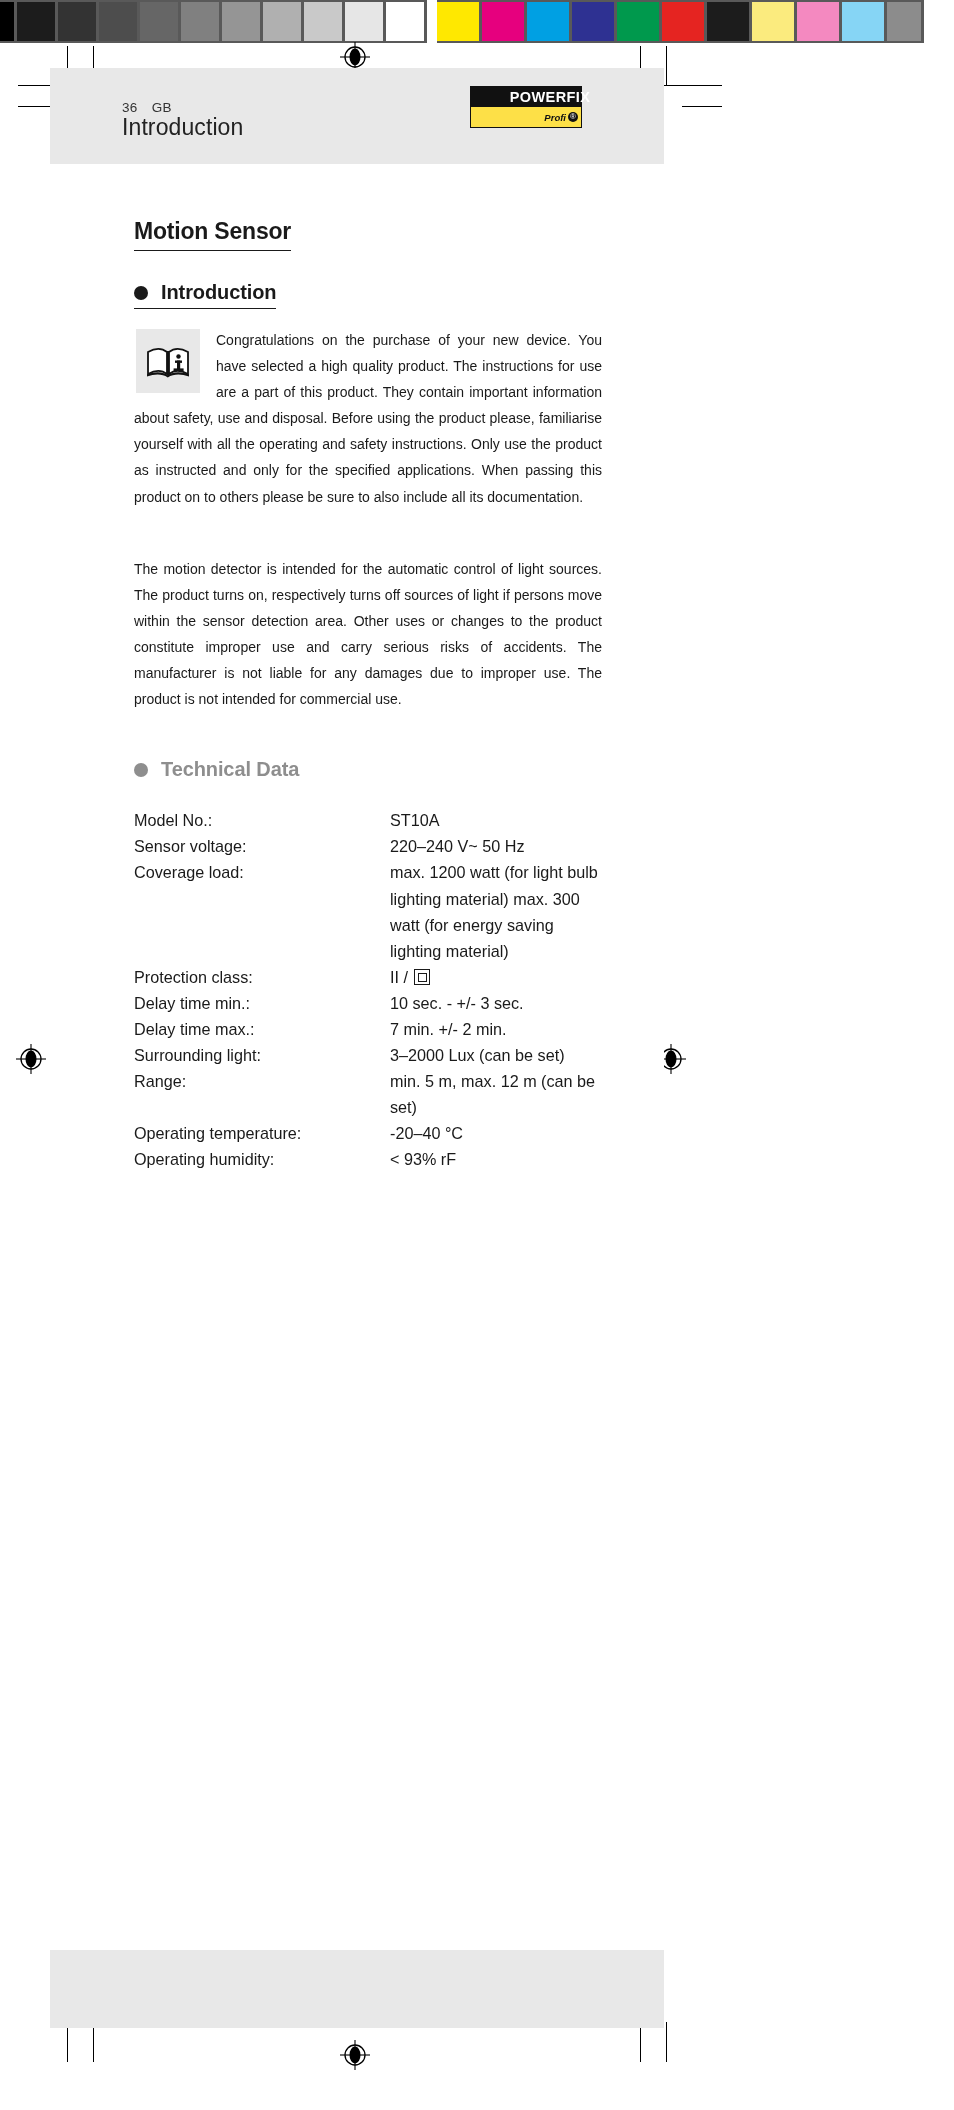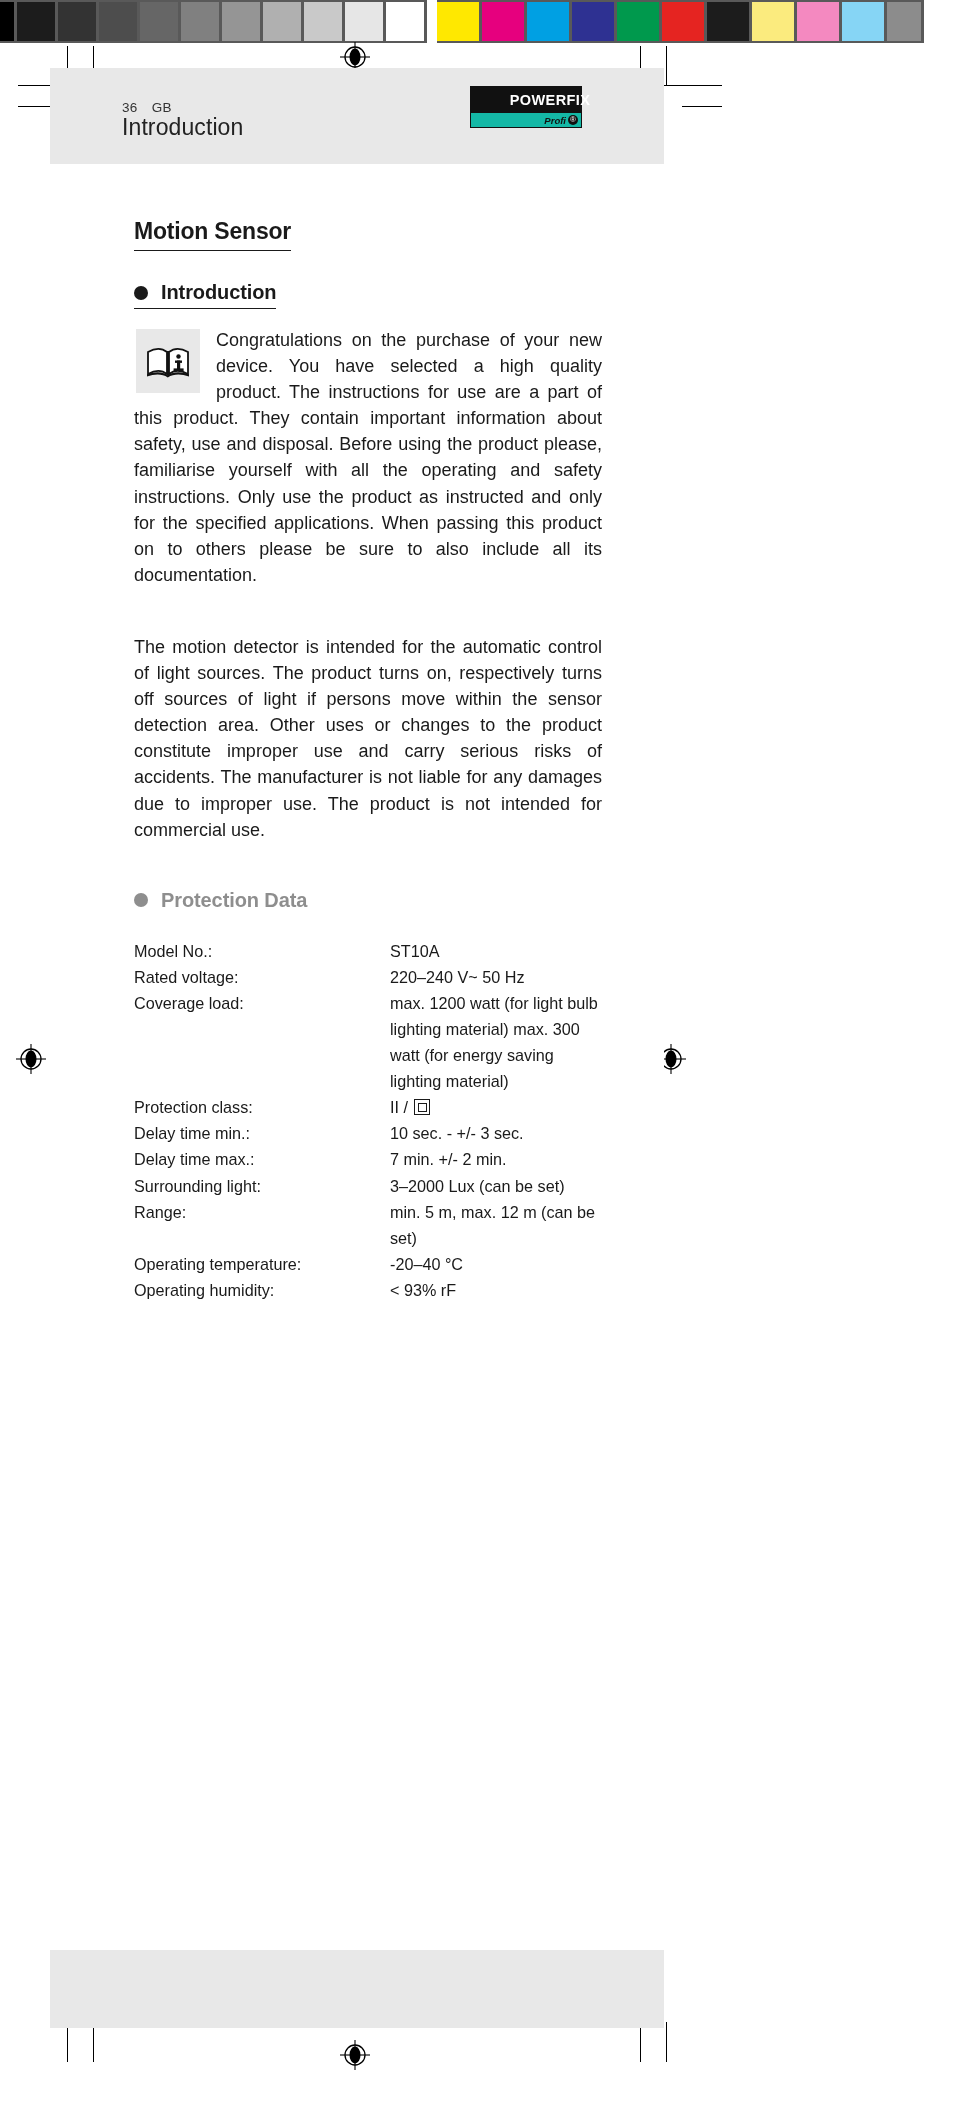--- a/index.html
+++ b/index.html
@@ -52,21 +52,21 @@
     display:flex; align-items:center; gap:13px;
     padding-bottom:4px;
   }
   .sec-head.underlined { border-bottom:1.1px solid #1a1a1a; display:inline-flex; }
   .bullet { width:14px; height:14px; border-radius:50%; background:#1a1a1a; flex:0 0 auto; }
   .bullet.gray { background:#8e8e8e; }
   .sec-title { font-size:20px; font-weight:700; color:#1a1a1a; letter-spacing:-0.1px; }
   .sec-title.gray { color:#8e8e8e; }
 
   .para {
-    font-size:18px; line-height:26.1px; color:#1a1a1a;
+    font-size:14px; line-height:26.1px; color:#1a1a1a;
     text-align:left; margin-top:18px;
     hyphens:none;
   }
   .para.justify { text-align:justify; }
 
   
   .book-icon {
     float:left; width:64px; height:64px; background:#e8e8e8;
     margin:2px 16px 4px 2px;
     display:flex; align-items:center; justify-content:center;
@@ -108,21 +108,21 @@
     border:1.6px solid #111; display:flex; flex-direction:column;
   }
   .logo-top {
     flex:1 1 auto; background:#111; color:#fff;
     display:flex; align-items:center; justify-content:center;
     font-size:14.5px; font-weight:700; letter-spacing:0.4px;
     font-family:"Liberation Sans", sans-serif;
     padding-left:48px;
   }
   .logo-bot {
-    height:14px; background:#14b8a6; display:flex;
+    height:20px; background:#fde047; display:flex;
     align-items:center; justify-content:flex-end; padding-right:3px; gap:2px;
   }
   .logo-bot .pf {
     font-size:9.5px; font-weight:700; color:#111; font-style:italic;
   }
   .logo-bot .mark {
     width:10px; height:10px; border-radius:50%; background:#111;
     display:flex; align-items:center; justify-content:center;
     color:#fff; font-size:8px; line-height:1;
   }
@@ -241,30 +241,30 @@
       </div>
     </div>
 
     <div class="section" style="margin-top:46px;">
       <div class="para justify">The motion detector is intended for the automatic control of light sources. The product turns on, respectively turns off sources of light if persons move within the sensor detection area. Other uses or changes to the product constitute improper use and carry serious risks of accidents. The manufacturer is not liable for any damages due to improper use. The product is not intended for commercial use.</div>
     </div>
 
     <div class="section" style="margin-top:46px;">
       <div class="sec-head">
         <span class="bullet gray"></span>
-        <span class="sec-title gray">Protection Data</span>
+        <span class="sec-title gray">Technical Data</span>
       </div>
       <table class="spec-table">
         <tbody id="spec-body">
             <tr>
               <td class="spec-label">Model No.:</td>
               <td class="spec-value">ST10A</td>
             </tr>
             <tr>
-              <td class="spec-label">Rated voltage:</td>
+              <td class="spec-label">Sensor voltage:</td>
               <td class="spec-value">220–240 V~ 50 Hz</td>
             </tr>
             <tr>
               <td class="spec-label">Coverage load:</td>
               <td class="spec-value">max. 1200 watt (for light bulb lighting material) max. 300 watt (for energy saving lighting material)</td>
             </tr>
             <tr>
               <td class="spec-label">Protection class:</td>
               <td class="spec-value">II / <span class="prot-sym"></span></td>
             </tr>

